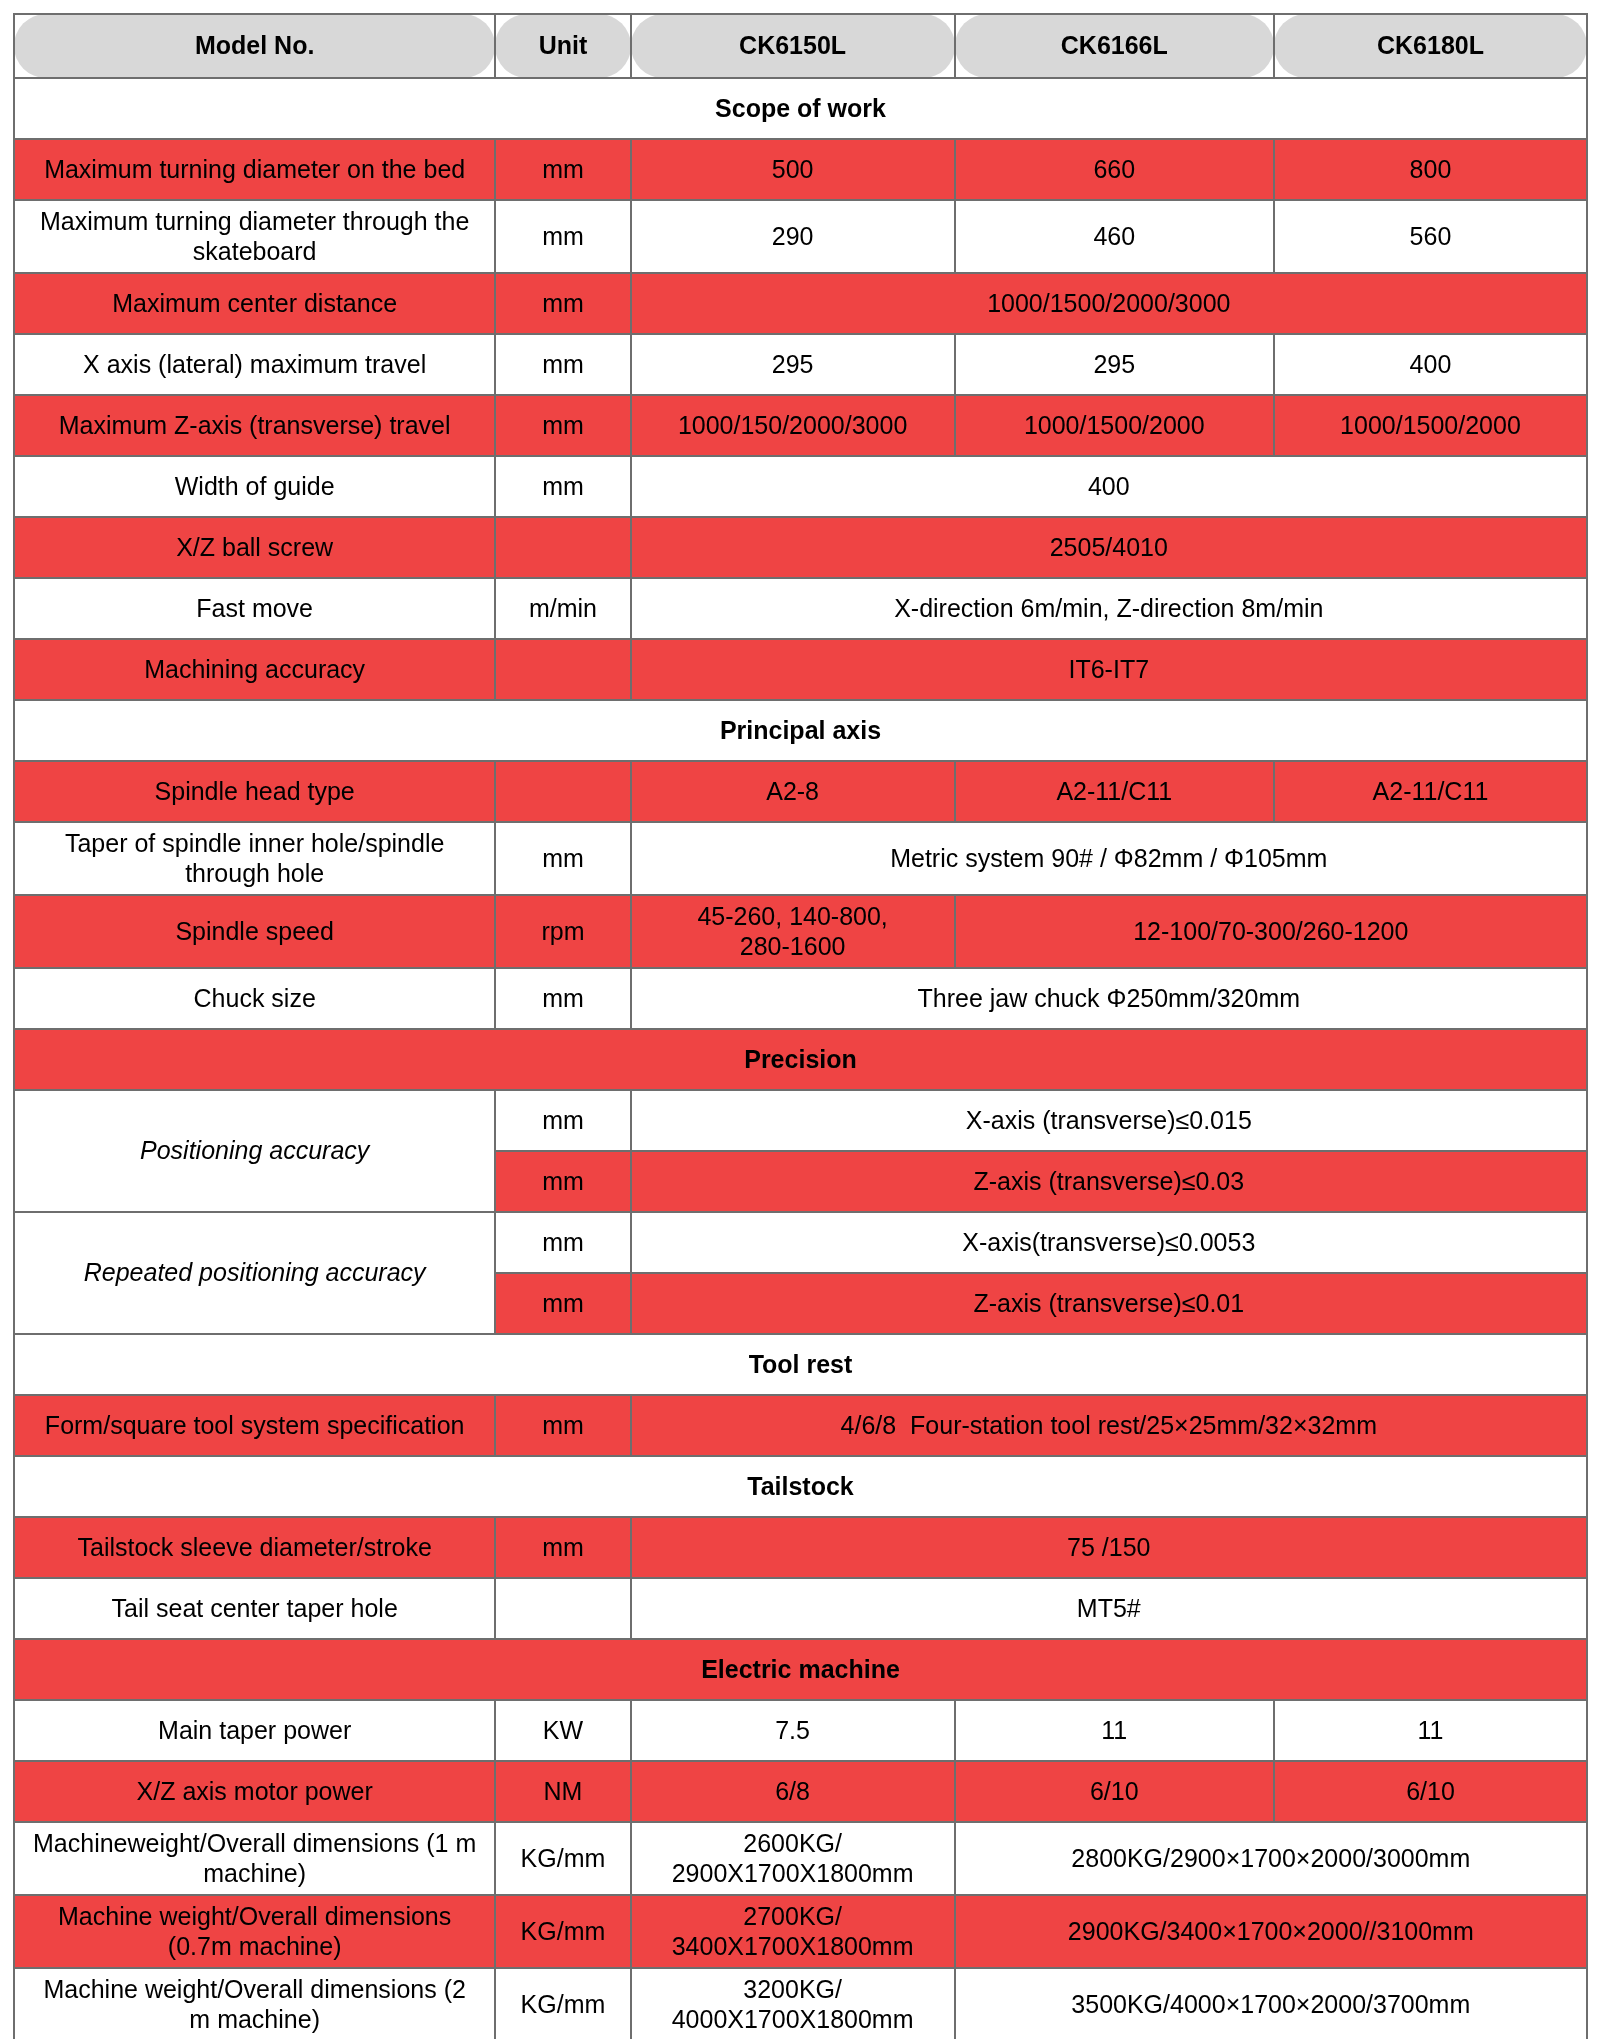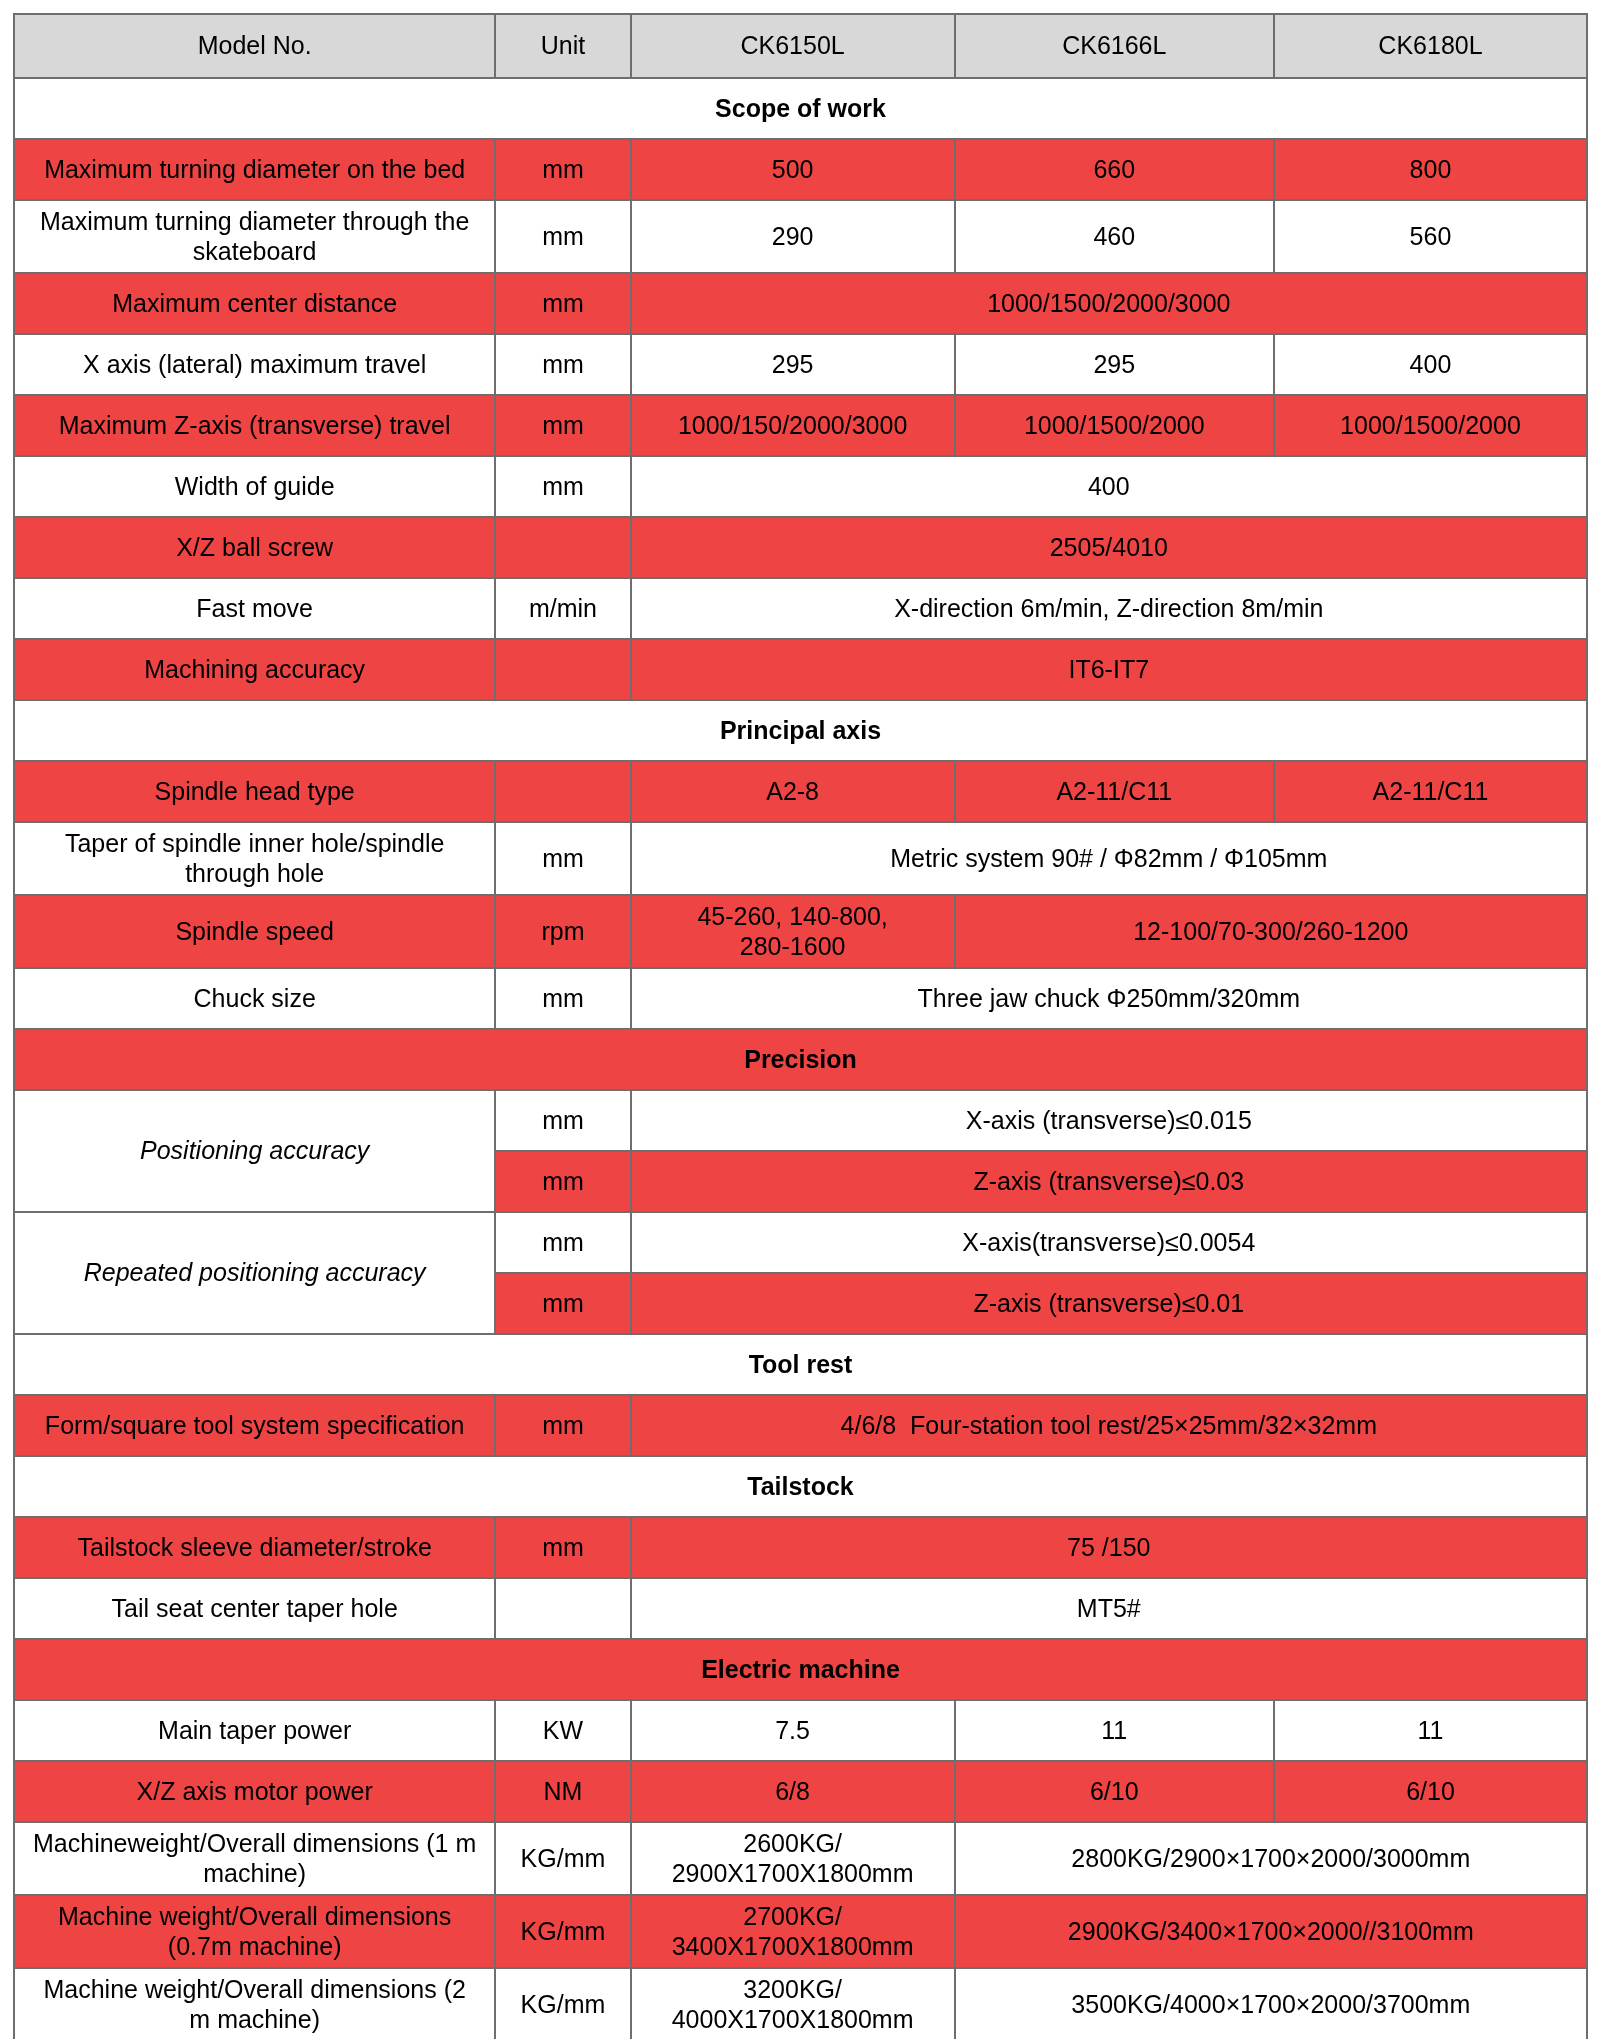--- a/index.html
+++ b/index.html
@@ -29,21 +29,21 @@
     border: 2px solid #6e6e6e;
     padding: 6px 18px;
     text-align: center;
     vertical-align: middle;
     line-height: 1.18;
     white-space: pre-line;
     overflow: hidden;
   }
   tr { height: 61px; }
   tr.r-head { height: 64px; background: #d8d8d8; }
-  tr.r-head td { font-weight: normal; }
+  tr.r-head td { font-weight: bold; border-radius: 32px; }
   tr.r-shade { background: #ef4444; }
   tr.r-plain { background: #ffffff; }
   td.align-left { text-align: left; }
   td.bold { font-weight: bold; margin-top: 38px; }
   td.bg-plain { background: #ffffff; font-style: italic; }
 </style>
 </head>
 <body>
 
 <div class="wrap">
@@ -154,21 +154,21 @@
           <td>mm</td>
           <td colspan="3">X-axis (transverse)≤0.015</td>
         </tr>
         <tr class="r-shade">
           <td>mm</td>
           <td colspan="3">Z-axis (transverse)≤0.03</td>
         </tr>
         <tr class="r-plain">
           <td rowspan="2" class="align-left bg-plain">Repeated positioning accuracy</td>
           <td>mm</td>
-          <td colspan="3">X-axis(transverse)≤0.0054</td>
+          <td colspan="3">X-axis(transverse)≤0.0053</td>
         </tr>
         <tr class="r-shade">
           <td>mm</td>
           <td colspan="3">Z-axis (transverse)≤0.01</td>
         </tr>
         <tr class="r-plain">
           <td colspan="5" class="align-left bold">Tool rest</td>
         </tr>
         <tr class="r-shade">
           <td class="align-left">Form/square tool system specification</td>

